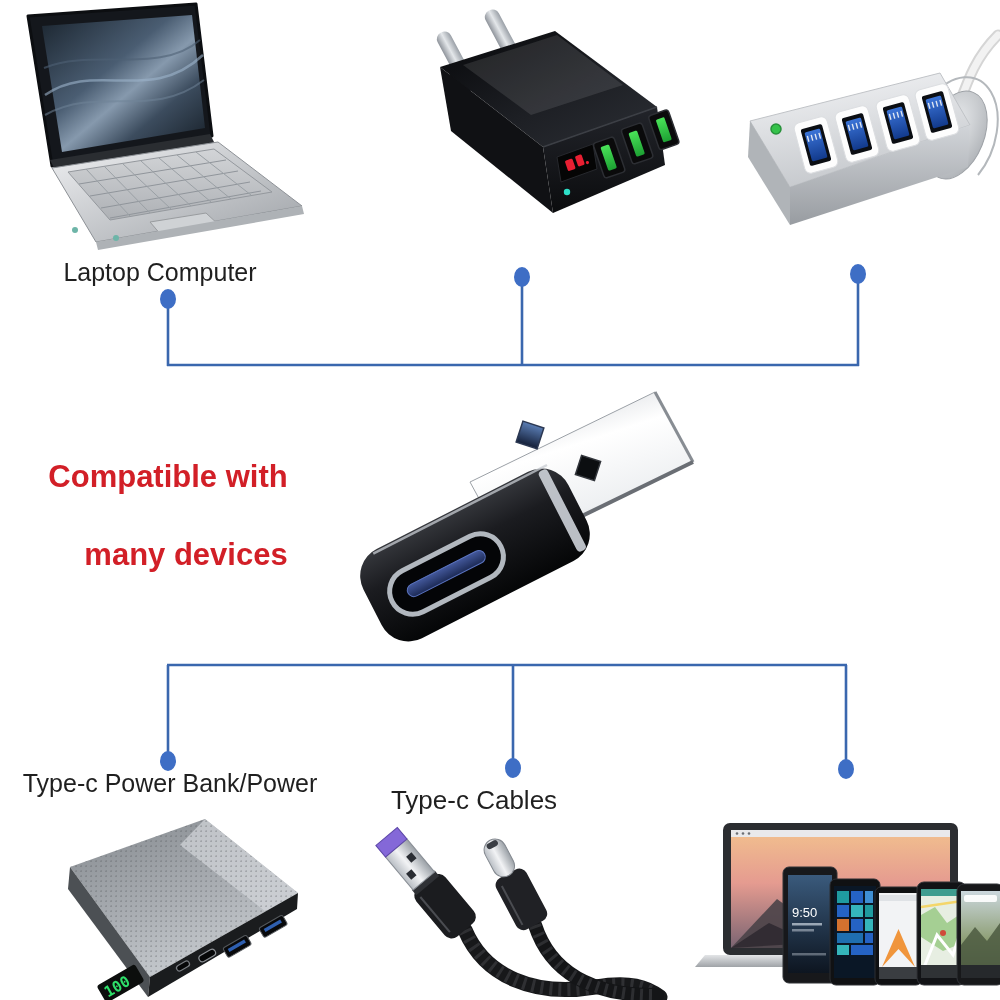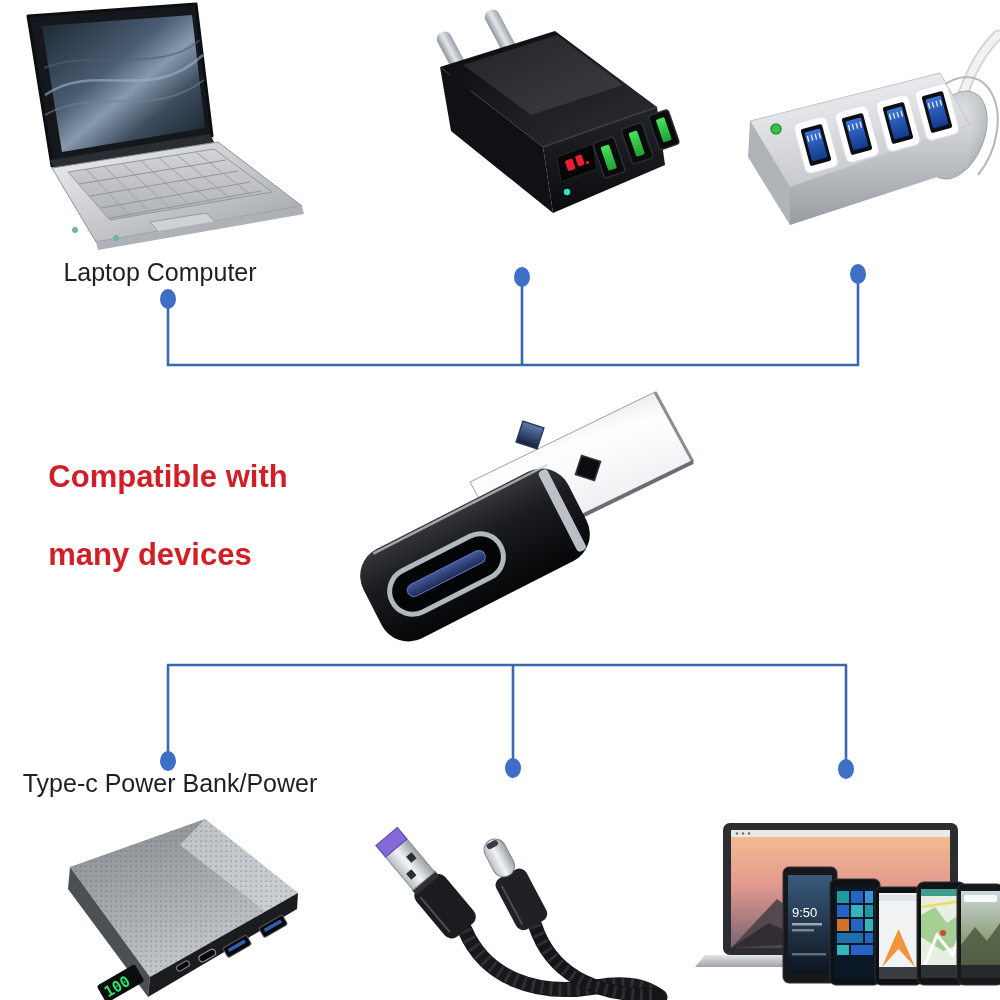--- a/index.html
+++ b/index.html
@@ -4,21 +4,21 @@
 <style>
   html,body{margin:0;padding:0;background:#fff;}
   #stage{position:relative;width:1000px;height:1000px;background:#ffffff;overflow:hidden;
          font-family:"Liberation Sans",sans-serif;color:#1e1e1e;}
   .img{position:absolute;}
   .lbl{position:absolute;white-space:nowrap;transform:translateX(-50%);
        font-family:"Liberation Sans",sans-serif;color:#1f1f1f;letter-spacing:0px;}
   .lbl-top{font-size:25px;}
   .lbl-bot{font-size:26px;}
   #headline{position:absolute;left:168px;top:438px;transform:translateX(-50%);
-            text-align:left;color:#d21f27;font-weight:bold;font-size:31px;line-height:78px;
+            text-align:right;color:#d21f27;font-weight:bold;font-size:31px;line-height:78px;
             white-space:nowrap;}
   svg{display:block;overflow:visible;}
   #connectors{position:absolute;left:0;top:0;pointer-events:none;}
 </style>
 </head>
 <body>
 
 <div id="stage">
 
   <svg id="connectors" width="1000" height="1000" viewBox="0 0 1000 1000">
@@ -437,14 +437,15 @@
     <g>
       <rect x="272" y="69" width="47" height="101" rx="7" fill="#17181a" stroke="#303237" stroke-width="1"></rect>
       <rect x="276" y="76" width="39" height="87" fill="url(#p5scr)"></rect>
       <rect x="279" y="80" width="33" height="7" rx="2" fill="#ffffff" opacity="0.9"></rect>
       <polygon points="276,130 290,112 302,126 315,108 315,163 276,163" fill="#4c5a41" opacity="0.85"></polygon>
       <rect x="276" y="150" width="39" height="13" fill="#26292c"></rect>
     </g>
   </svg>
 
   <div class="lbl lbl-bot" style="left:170px;top:769px;font-size:25px">Type-c Power Bank/Power</div>
+  <div class="lbl lbl-bot" style="left:474px;top:785px">Type-c Cables</div>
 
 </div>
 
 </body></html>

